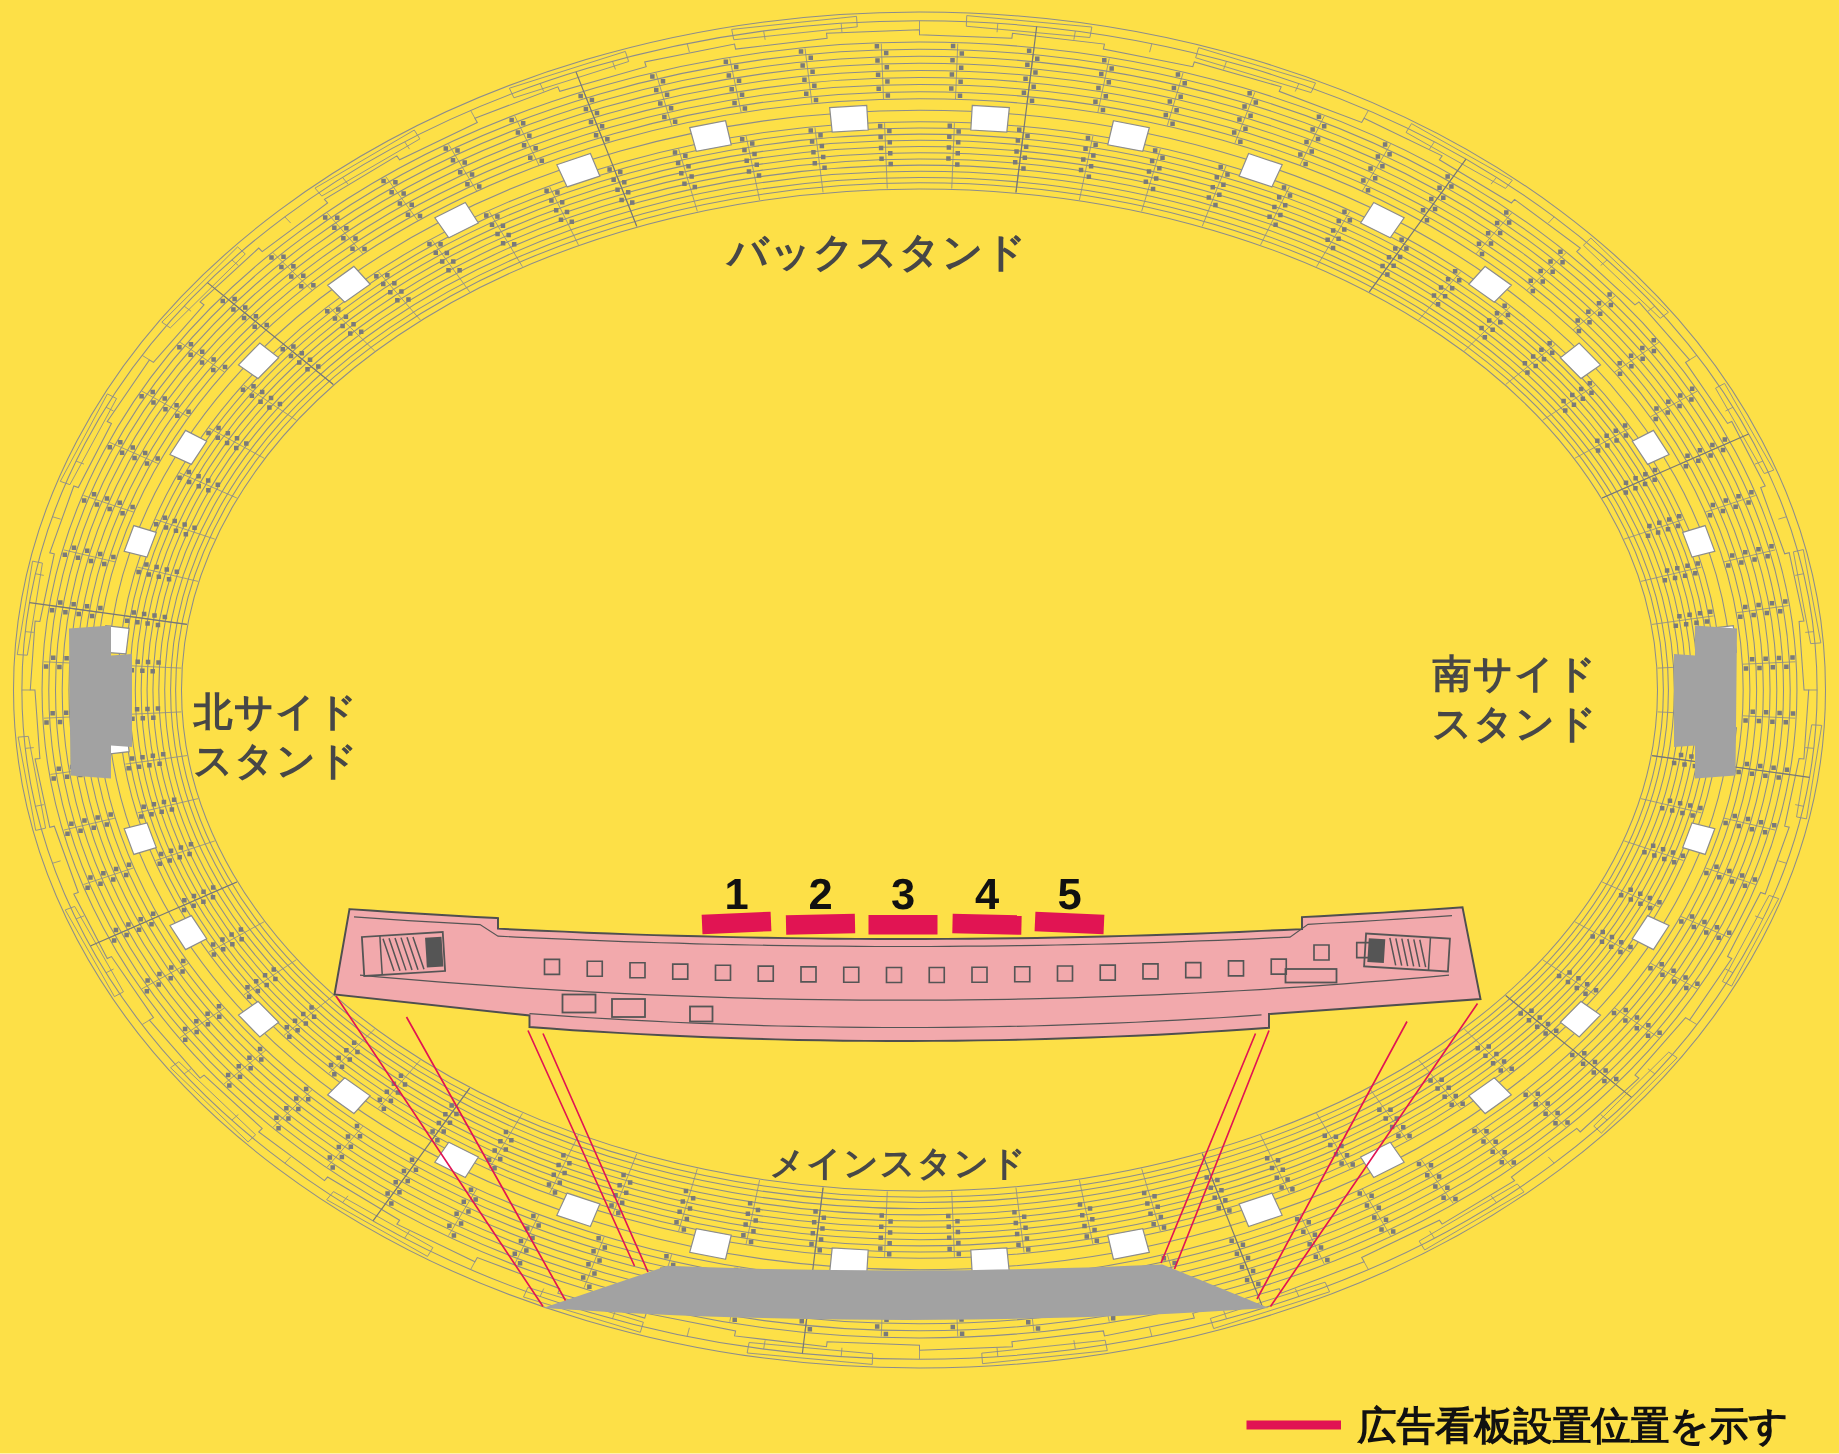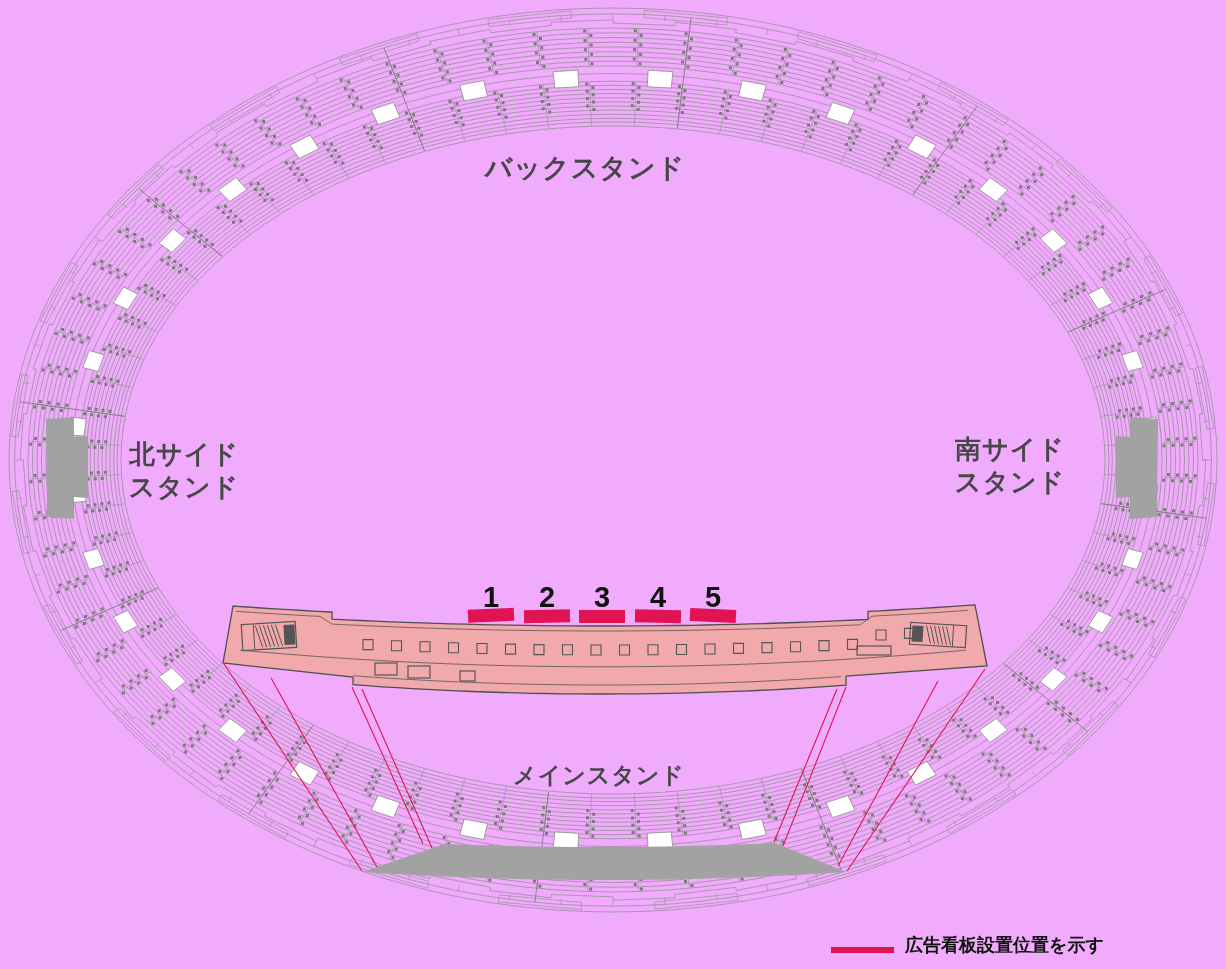--- a/index.html
+++ b/index.html
@@ -1,30 +1,30 @@
 <!DOCTYPE html>
 <html style="--accent: #e11453; --labeltext: #474747; --numtext: #111111;"><head>
 <meta charset="utf-8">
 <style>
   html,body{margin:0;padding:0;background:#fff;}
-  .stage{position:relative;width:1226px;height:969px;background:#f0abfc;overflow:hidden;
+  .stage{position:relative;width:1226px;height:969px;background:#fde047;overflow:hidden;
          font-family:"Liberation Sans","DejaVu Sans",sans-serif;}
   .stage svg{position:absolute;left:0;top:0;}
   .lbl{position:absolute;font-weight:bold;color:var(--labeltext);text-align:center;
        letter-spacing:1px;}
   .lbl-back{left:453px;top:150px;width:264px;font-size:27px;}
   .lbl-main{left:467px;top:760px;width:264px;font-size:23px;}
-  .lbl-north{left:103px;top:438px;width:162px;font-size:26px;line-height:33px;}
+  .lbl-north{left:103px;top:458px;width:162px;font-size:26px;line-height:33px;}
   .lbl-south{left:929px;top:433px;width:162px;font-size:26px;line-height:33px;}
   .bbnum{position:absolute;top:581px;width:36px;text-align:center;font-size:29px;
          font-weight:bold;color:var(--numtext);}
   .legend{position:absolute;left:0;top:0;width:1226px;height:969px;pointer-events:none;}
   .legend-line{position:absolute;left:831px;top:947px;width:63px;height:6px;
                background:var(--accent);}
-  .legend-text{position:absolute;left:905px;top:933px;font-size:18px;font-weight:bold;
+  .legend-text{position:absolute;left:905px;top:933px;font-size:26px;font-weight:bold;
                color:var(--numtext);white-space:nowrap;}
 </style>
 </head>
 <body>
 
 <div class="stage">
 
   <svg id="stadium-svg" width="1226" height="969" viewBox="0 0 1226 969">
       <ellipse cx="613" cy="460" rx="604" ry="452" fill="none" stroke="#8c8c8c" stroke-width="0.7"></ellipse>
       <ellipse cx="613" cy="460" rx="598.4" ry="446.1" fill="none" stroke="#8c8c8c" stroke-width="0.7"></ellipse>

